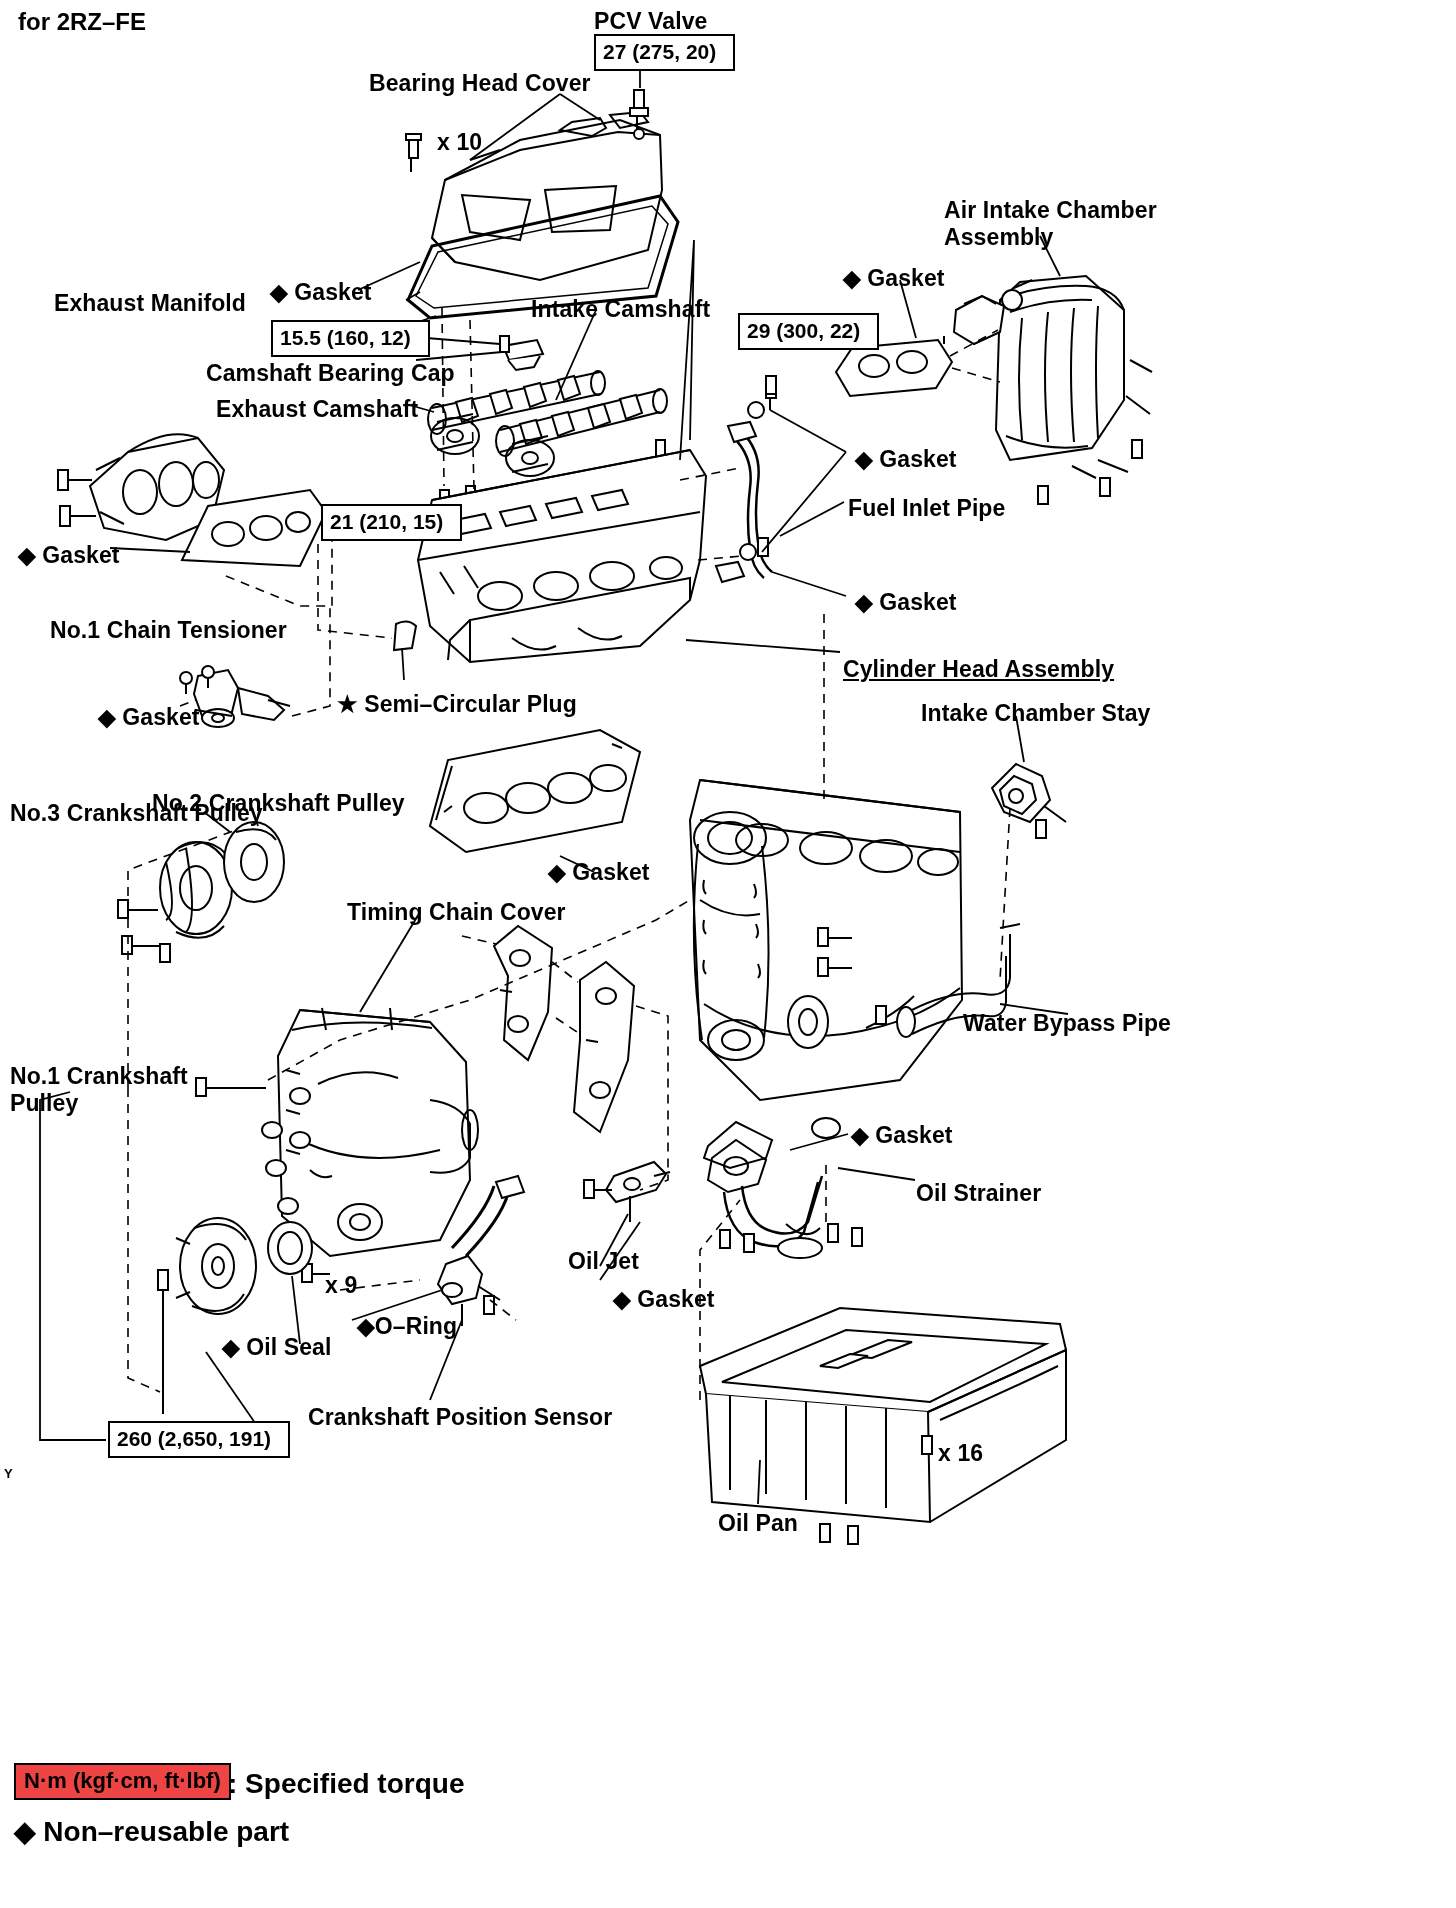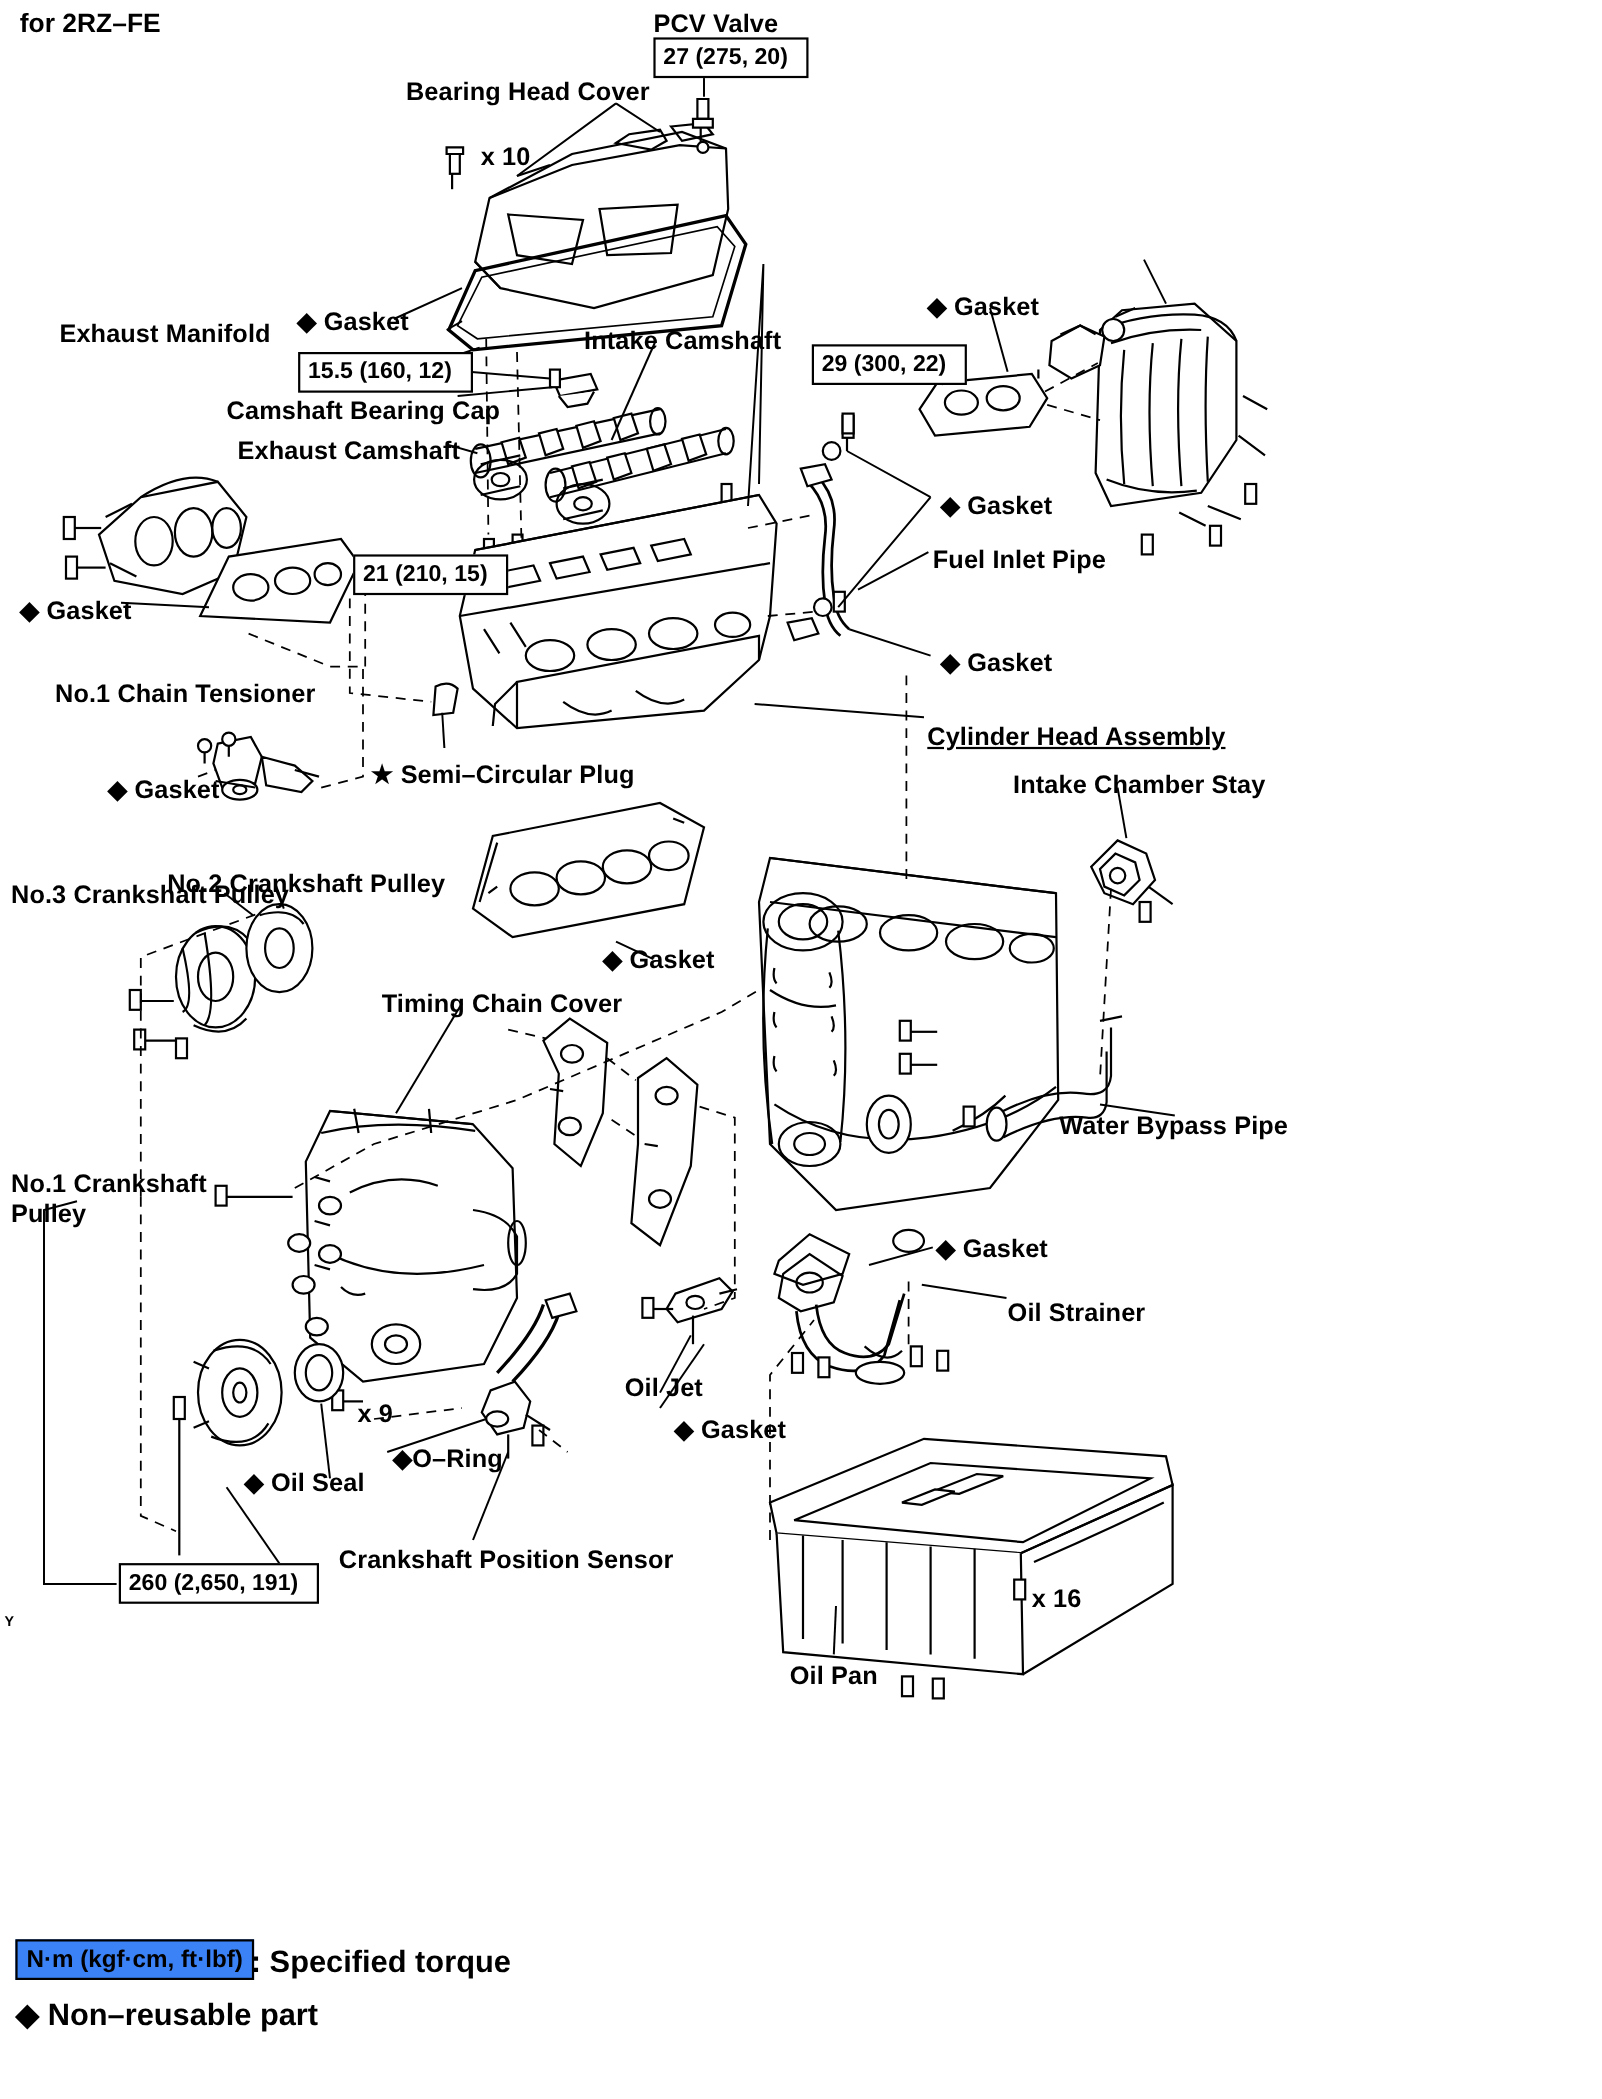--- a/index.html
+++ b/index.html
@@ -46,21 +46,21 @@
     font-size: 28px;
     font-weight: 700;
     white-space: pre;
   }
   .legend-box {
     position: absolute;
     border: 2px solid #000;
     padding: 3px 8px 4px 8px;
     font-size: 22px;
     font-weight: 700;
-    background: #3b82f6;
+    background: #ef4444;
     white-space: pre;
   }
   svg.art {
     position: absolute;
     left: 0;
     top: 0;
     width: 1456px;
     height: 1908px;
     pointer-events: none;
   }
@@ -487,20 +487,22 @@
         <path d="M442 308 L444 486"></path>
       </g>
     </g>
   </svg>
 
   <div class="hdr" style="left:18px; top:8px;">for 2RZ–FE</div>
 
   <div class="lbl" style="left:594px; top:8px;">PCV Valve</div>
   <div class="lbl" style="left:369px; top:70px;">Bearing Head Cover</div>
   <div class="lbl" style="left:437px; top:129px;">x 10</div>
+  <div class="lbl" style="left:944px; top:197px;">Air Intake Chamber
+Assembly</div>
   <div class="lbl" style="left:843px; top:265px;">◆ Gasket</div>
   <div class="lbl" style="left:54px;  top:290px;">Exhaust Manifold</div>
   <div class="lbl" style="left:270px; top:279px;">◆ Gasket</div>
   <div class="lbl" style="left:531px; top:296px;">Intake Camshaft</div>
   <div class="lbl" style="left:186px; top:360px;margin-left:20px;">Camshaft Bearing Cap</div>
   <div class="lbl" style="left:216px; top:396px;">Exhaust Camshaft</div>
   <div class="lbl" style="left:855px; top:446px;">◆ Gasket</div>
   <div class="lbl" style="left:848px; top:495px;">Fuel Inlet Pipe</div>
   <div class="lbl" style="left:18px;  top:542px;">◆ Gasket</div>
   <div class="lbl" style="left:855px; top:589px;">◆ Gasket</div>

